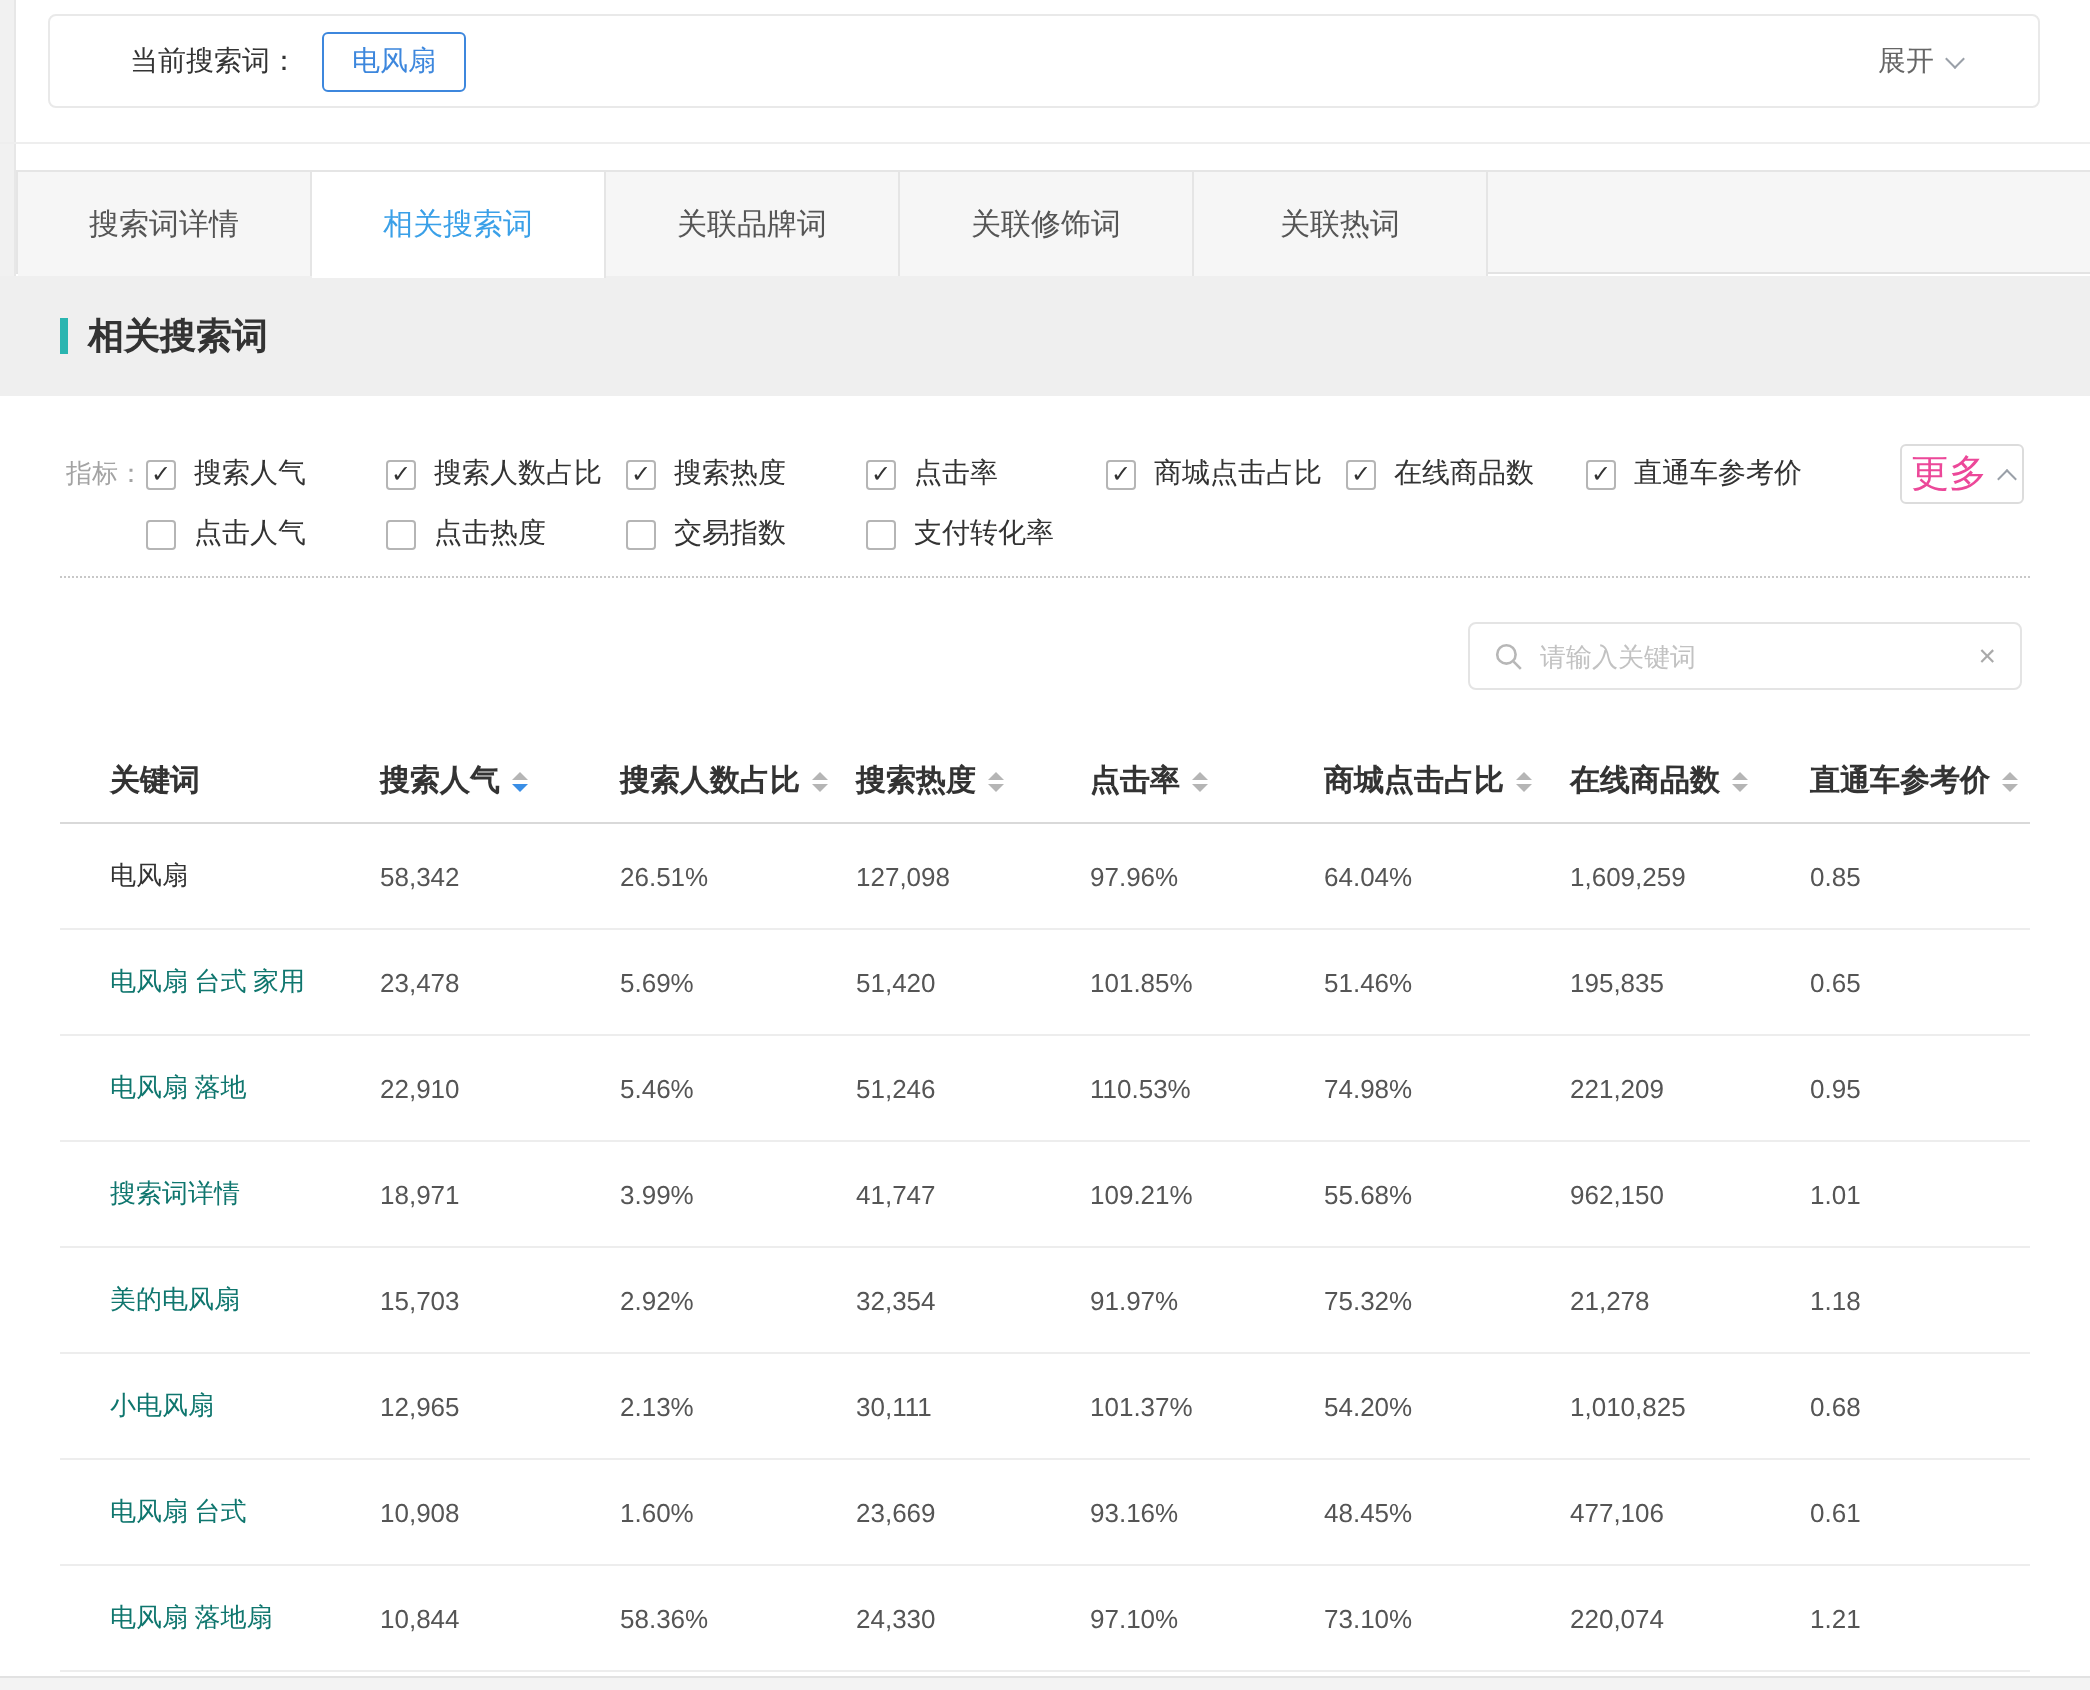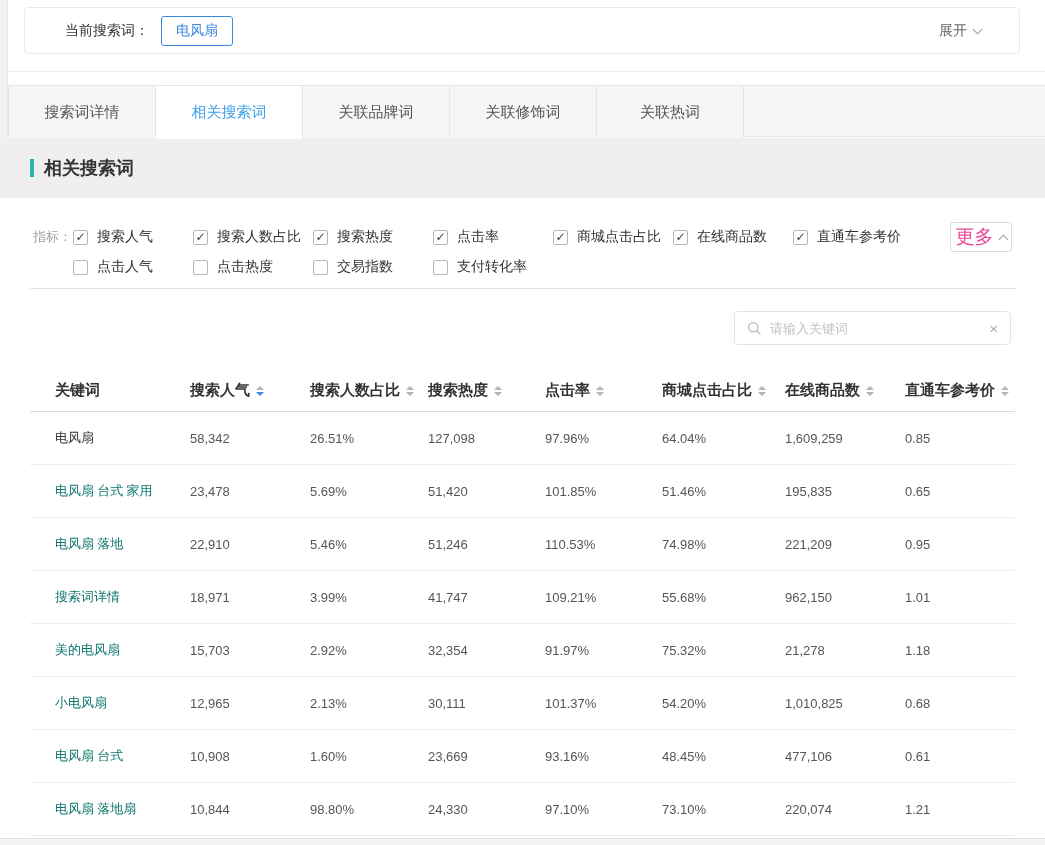--- a/index.html
+++ b/index.html
@@ -358,21 +358,21 @@
             <div class="td">23,669</div>
             <div class="td">93.16%</div>
             <div class="td">48.45%</div>
             <div class="td">477,106</div>
             <div class="td">0.61</div>
           </div>
 
           <div class="tr grid">
             <div class="td link">电风扇 落地扇</div>
             <div class="td">10,844</div>
-            <div class="td">98.80%</div>
+            <div class="td">58.36%</div>
             <div class="td">24,330</div>
             <div class="td">97.10%</div>
             <div class="td">73.10%</div>
             <div class="td">220,074</div>
             <div class="td">1.21</div>
           </div>
         </div>
     </div>
 
   </div>

